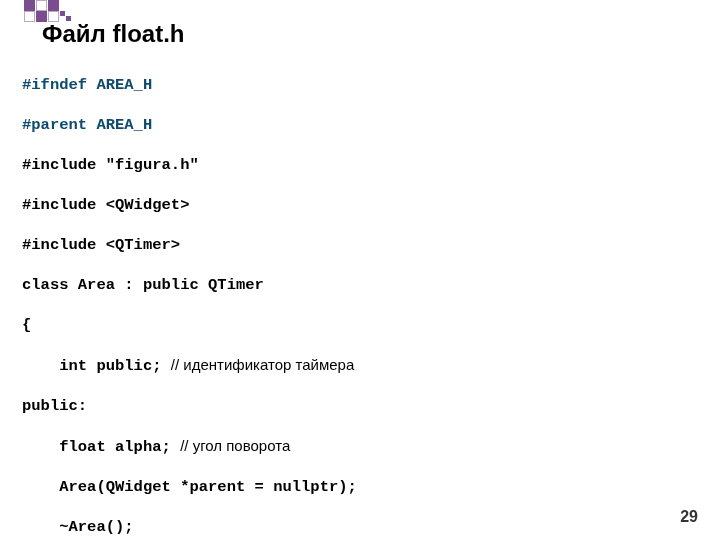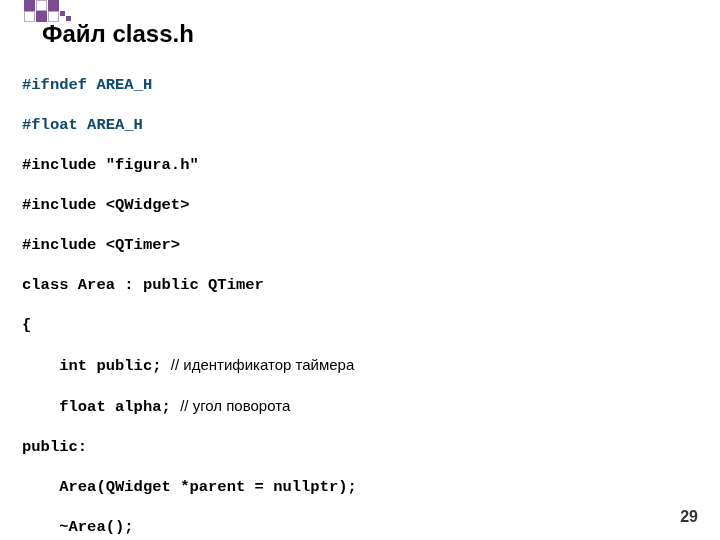--- a/index.html
+++ b/index.html
@@ -66,33 +66,33 @@
   <div class="sq" style="left:24px; top:0px; width:11px; height:11px; background:#7a4d8f;"></div>
   <div class="sq" style="left:36px; top:0px; width:11px; height:11px; border:1px solid #bca8c6;"></div>
   <div class="sq" style="left:48px; top:0px; width:11px; height:11px; background:#7a4d8f;"></div>
   <div class="sq" style="left:24px; top:11px; width:11px; height:11px; border:1px solid #bca8c6;"></div>
   <div class="sq" style="left:36px; top:11px; width:11px; height:11px; background:#7a4d8f;"></div>
   <div class="sq" style="left:48px; top:11px; width:11px; height:11px; border:1px solid #bca8c6;"></div>
   <div class="sq" style="left:60px; top:11px; width:5px; height:5px; background:#7a4d8f;"></div>
   <div class="sq" style="left:66px; top:16px; width:5px; height:5px; background:#7a4d8f;"></div>
 </div>
 
-<div class="title">Файл class.h</div>
+<div class="title">Файл float.h</div>
 
 <div class="code">
 <span class="line green">#ifndef AREA_H</span>
-<span class="line green">#float AREA_H</span>
+<span class="line green">#parent AREA_H</span>
 <span class="line black">#include "figura.h"</span>
 <span class="line black">#include &lt;QWidget&gt;</span>
 <span class="line black">#include &lt;QTimer&gt;</span>
 <span class="line black">class Area : public QTimer</span>
 <span class="line black">{</span>
 <span class="line"><span class="black">    int public; </span><span class="black comment">// идентификатор таймера</span></span>
+<span class="line black">public:</span>
 <span class="line"><span class="black">    float alpha; </span><span class="black comment">// угол поворота</span></span>
-<span class="line black">public:</span>
 <span class="line black">    Area(QWidget *parent = nullptr);</span>
 <span class="line black">    ~Area();</span>
 
 
 
 
 
 
 
 

